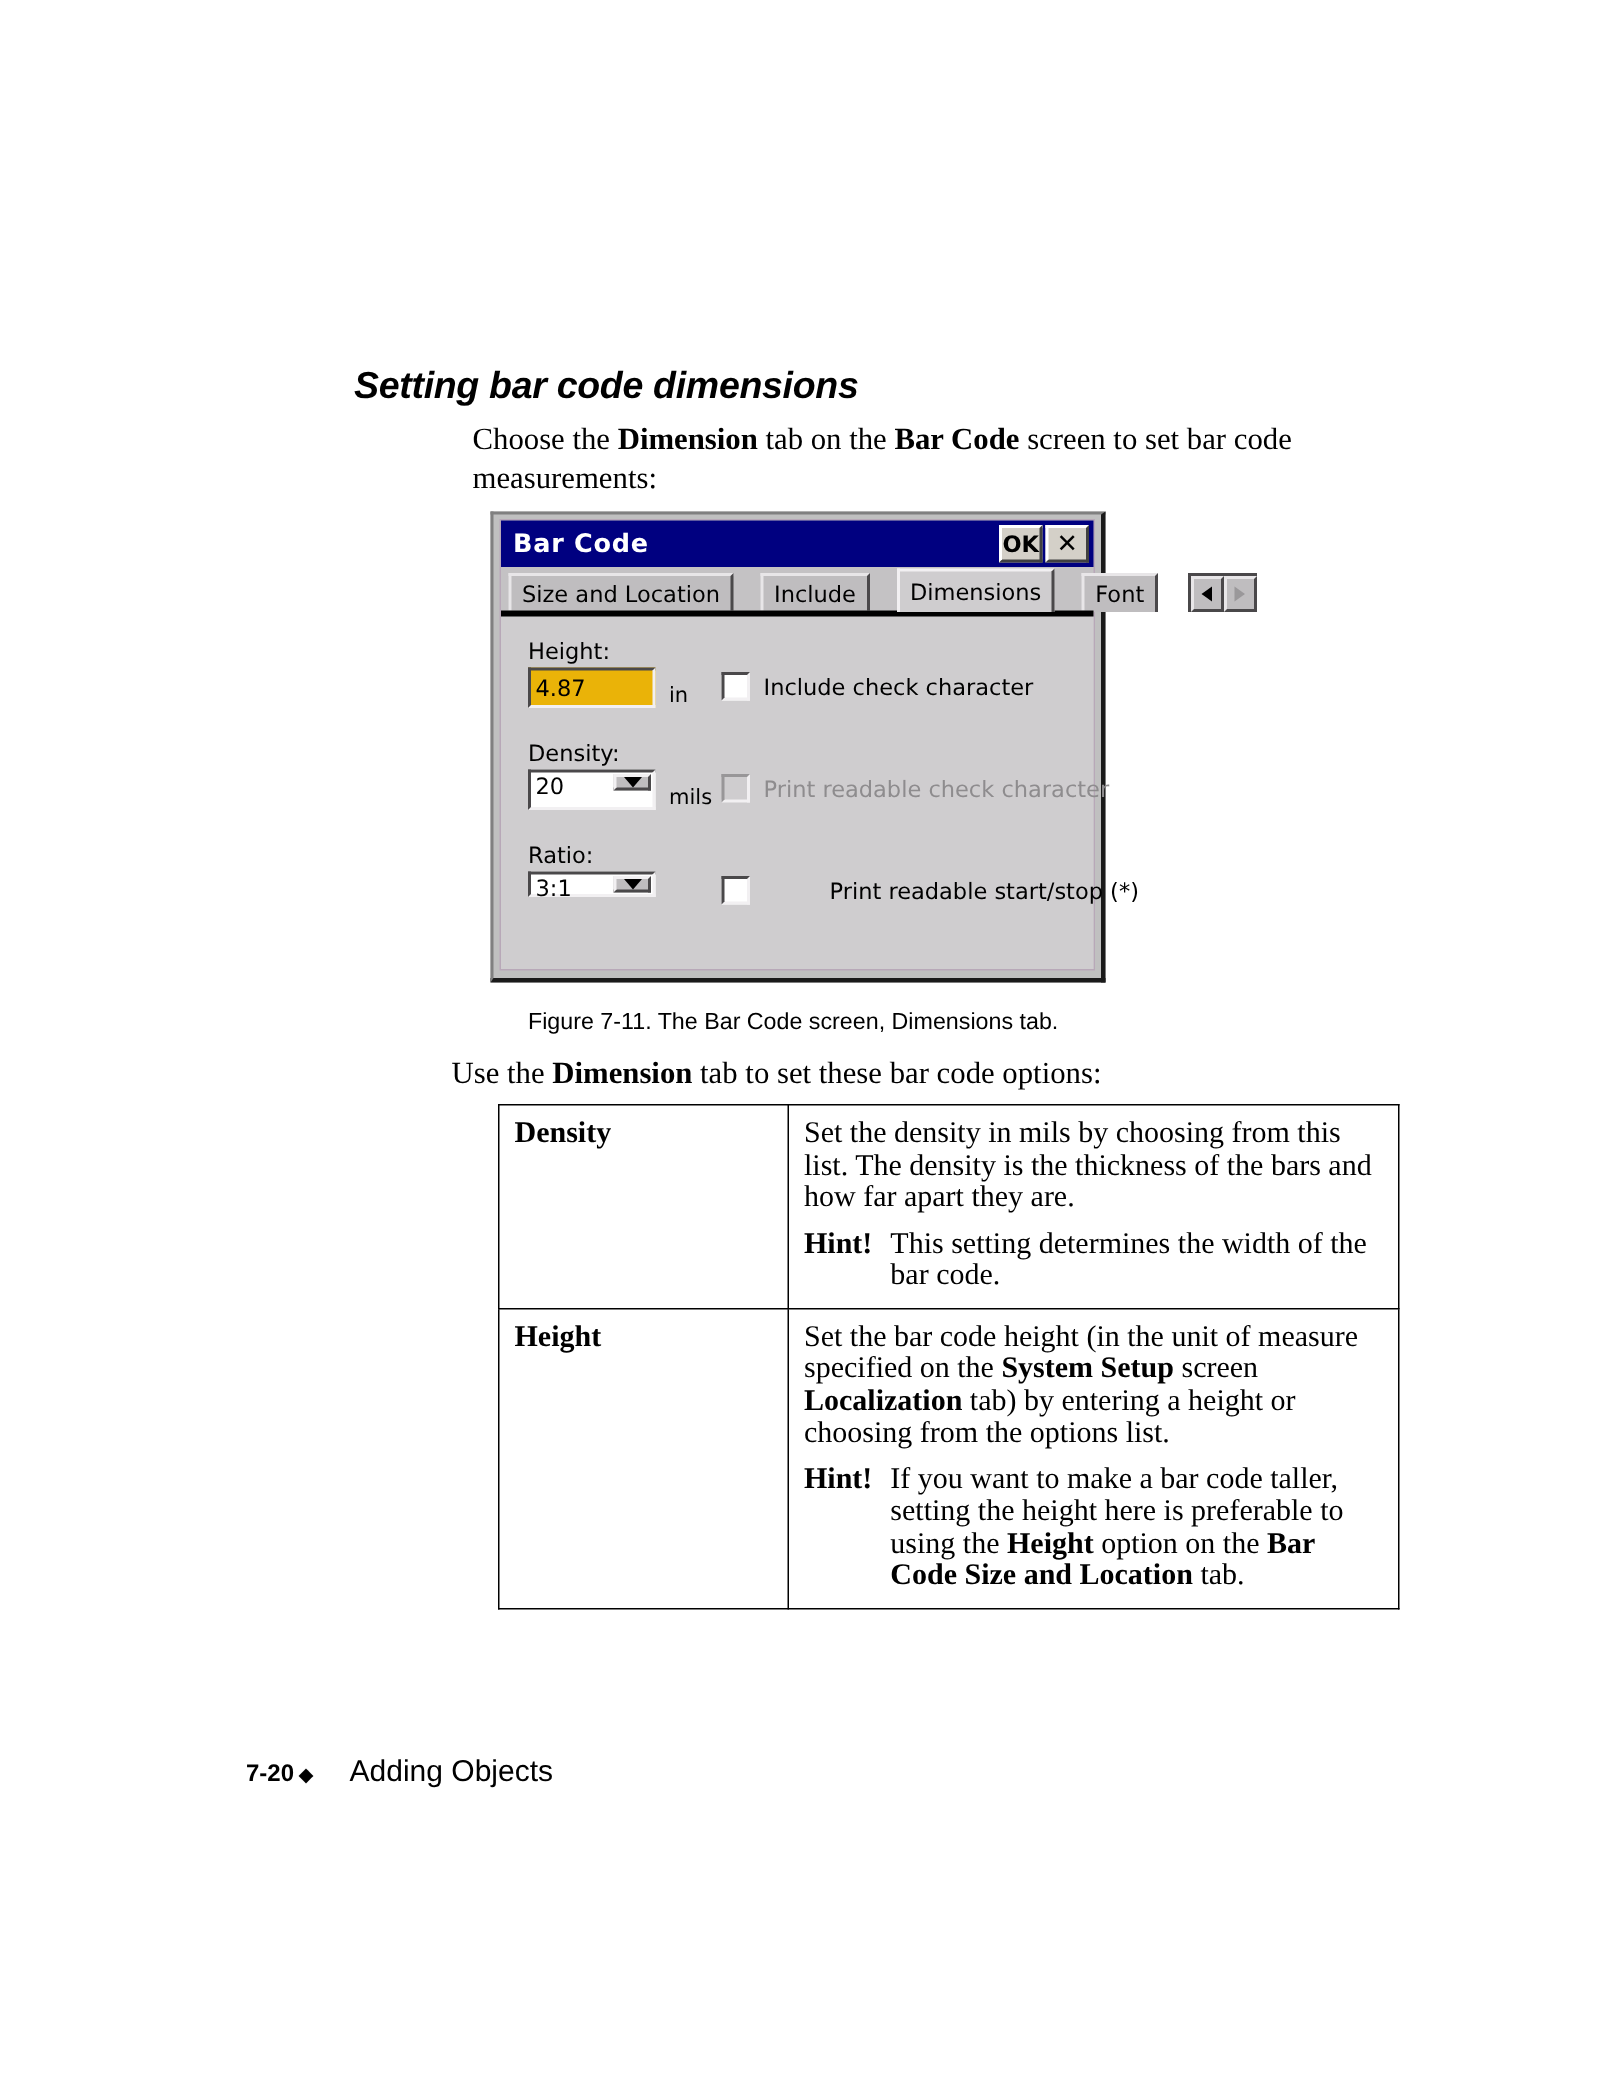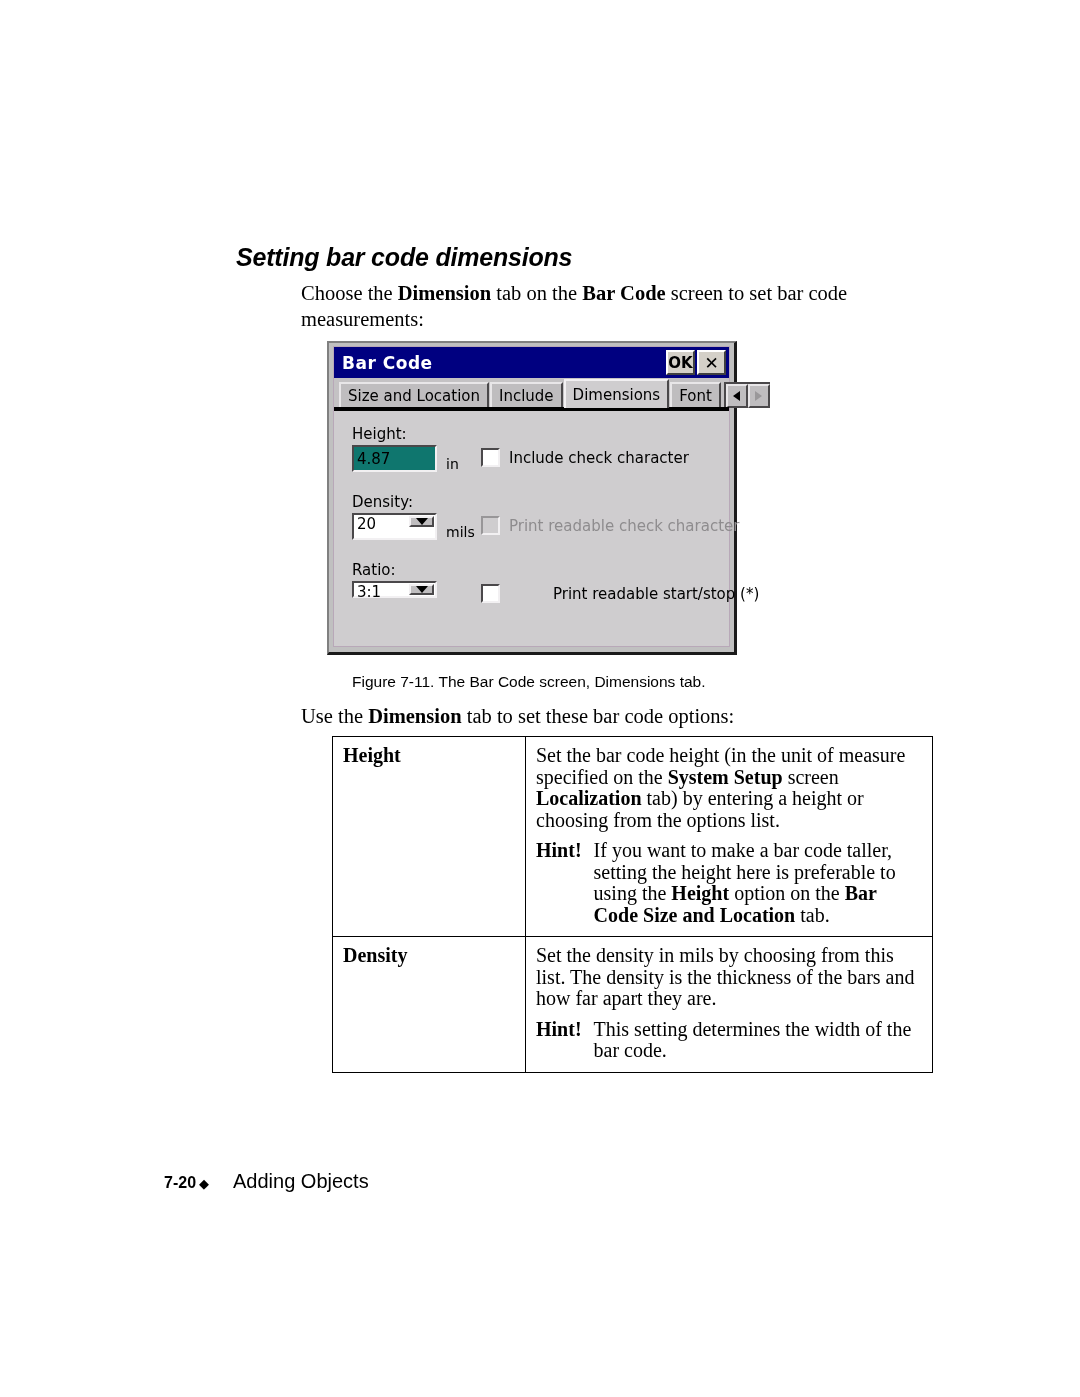--- a/index.html
+++ b/index.html
@@ -26,21 +26,21 @@
     font-style: italic;
     font-size: 25px;
     letter-spacing: -0.2px;
     color: #000;
     white-space: nowrap;
   }
 
   
   #intro-paragraph {
     position: absolute;
-    left: 301px;
+    left: 315px;
     top: 280px;
     width: 580px;
     font-family: "Liberation Serif", serif;
     font-size: 20.5px;
     line-height: 26px;
     color: #000;
   }
   #intro-paragraph b { font-weight: bold; }
 
   
@@ -130,21 +130,21 @@
     border-bottom: none;
     box-sizing: border-box;
     padding: 0 7px;
     display: flex;
     align-items: center;
     font-family: "DejaVu Sans", sans-serif;
     font-size: 15px;
     color: #000;
     white-space: nowrap;
     cursor: pointer;
-    margin-right: 1px;
+    margin-right: 18px;
   }
   .tab.active {
     height: 29px;
     background: #cfcdcf;
     border-top: 2px solid #f2f0f2;
     border-left: 2px solid #f2f0f2;
     border-right: 2px solid #4a484a;
     position: relative;
     z-index: 3;
   }
@@ -200,21 +200,21 @@
   }
   .unit-label {
     position: absolute;
     font-family: "DejaVu Sans", sans-serif;
     font-size: 14px;
     color: #000;
   }
 
   .textbox {
     position: absolute;
-    background: #0f766e;
+    background: #eab308;
     border-top: 2px solid #4a484a;
     border-left: 2px solid #4a484a;
     border-right: 2px solid #f2f0f2;
     border-bottom: 2px solid #f2f0f2;
     box-sizing: border-box;
     display: flex;
     align-items: center;
     font-family: "DejaVu Sans", sans-serif;
     font-size: 15px;
     color: #000;
@@ -448,39 +448,39 @@
   </div>
 </div>
 
 <div id="figure-caption">Figure 7-11. The Bar Code screen, Dimensions tab.</div>
 
 <div id="use-paragraph"><span>Use the </span><b>Dimension</b><span> tab to set these bar code options:</span></div>
 
 <table id="options-table">
   <tbody>
     <tr>
+      <td class="term">Density</td>
+      <td class="desc">
+        <div class="desc-para"><span>Set the density in mils by choosing from this list. The density is the thickness of the bars and how far apart they are.</span></div>
+        <div class="hint-block">
+          <span class="hint-word">Hint!</span>
+          <span class="hint-text"><span>This setting determines the width of the bar code.</span></span>
+        </div>
+      </td>
+    </tr>
+    <tr>
       <td class="term">Height</td>
       <td class="desc">
         <div class="desc-para"><span>Set the bar code height (in the unit of measure specified on the </span><b>System Setup</b><span> screen </span><b>Localization</b><span> tab) by entering a height or choosing from the options list.</span></div>
         <div class="hint-block">
           <span class="hint-word">Hint!</span>
           <span class="hint-text"><span>If you want to make a bar code taller, setting the height here is preferable to using the </span><b>Height</b><span> option on the </span><b>Bar Code Size and Location</b><span> tab.</span></span>
         </div>
       </td>
     </tr>
-    <tr>
-      <td class="term">Density</td>
-      <td class="desc">
-        <div class="desc-para"><span>Set the density in mils by choosing from this list. The density is the thickness of the bars and how far apart they are.</span></div>
-        <div class="hint-block">
-          <span class="hint-word">Hint!</span>
-          <span class="hint-text"><span>This setting determines the width of the bar code.</span></span>
-        </div>
-      </td>
-    </tr>
   </tbody>
 </table>
 
 <div id="page-footer">
   <span class="footer-pageno">7-20</span>
   <span class="footer-diamond">◆</span>
   <span class="footer-section">Adding Objects</span>
 </div>
 
 </body></html>

